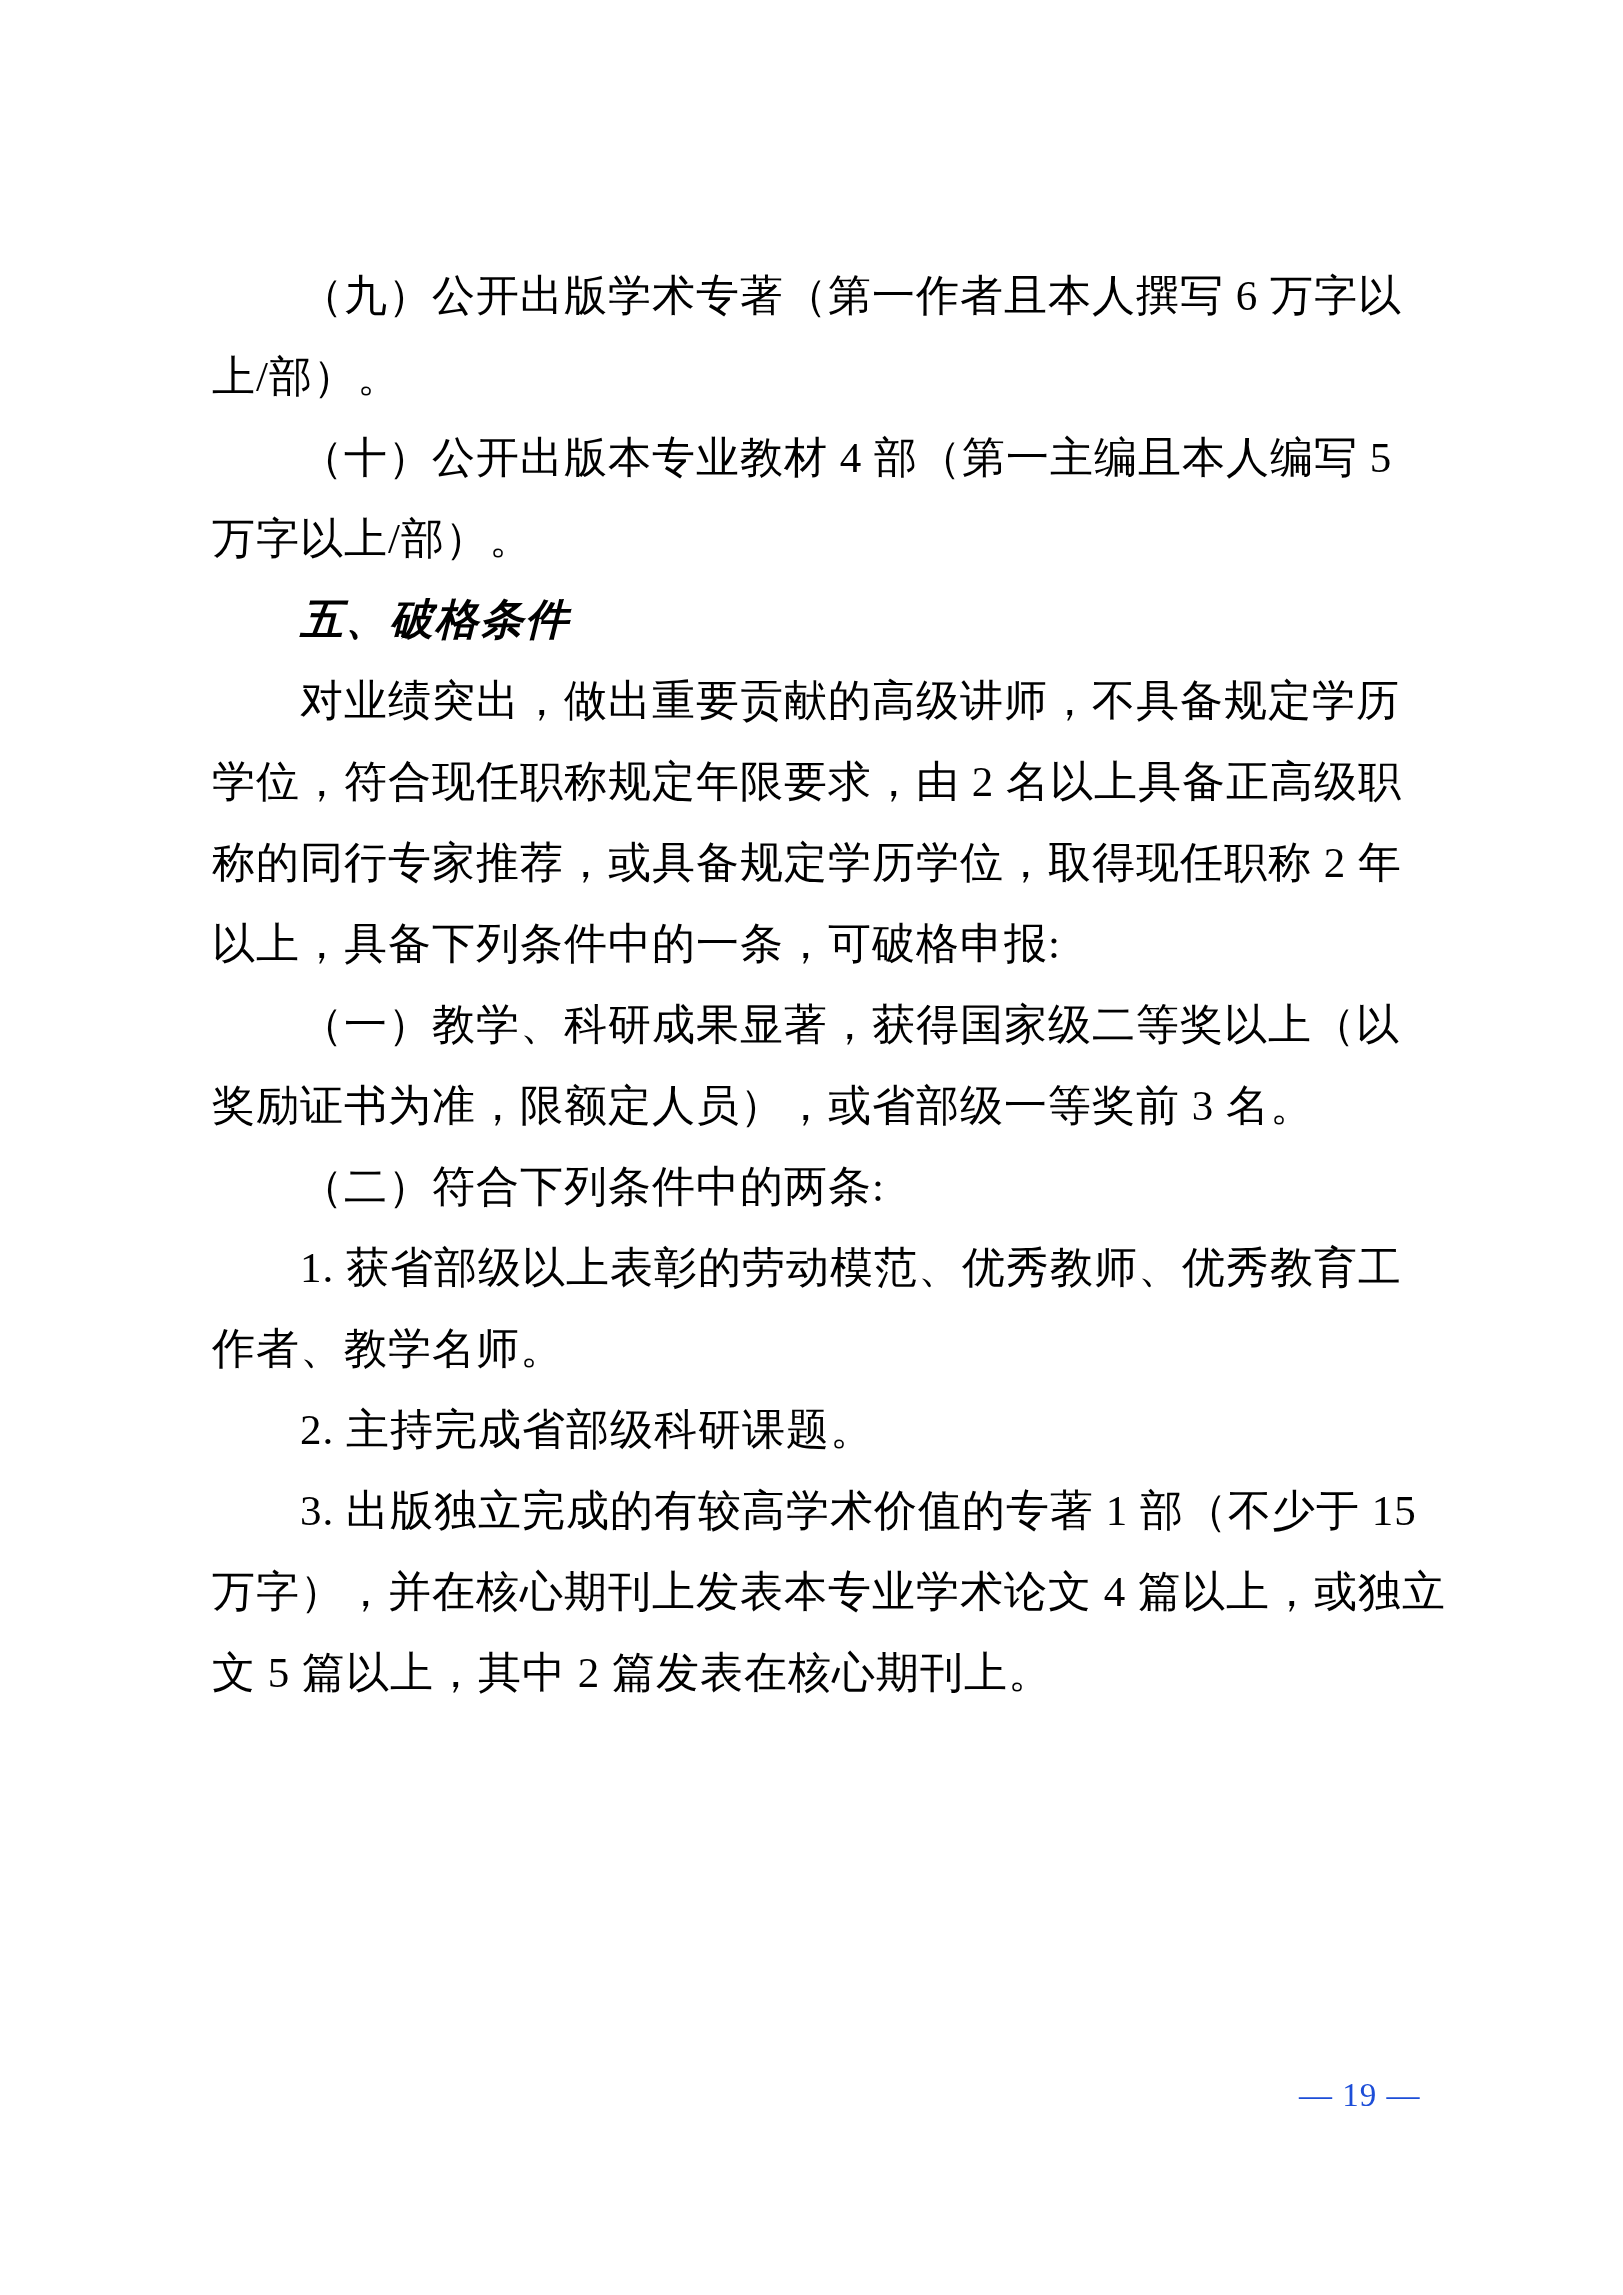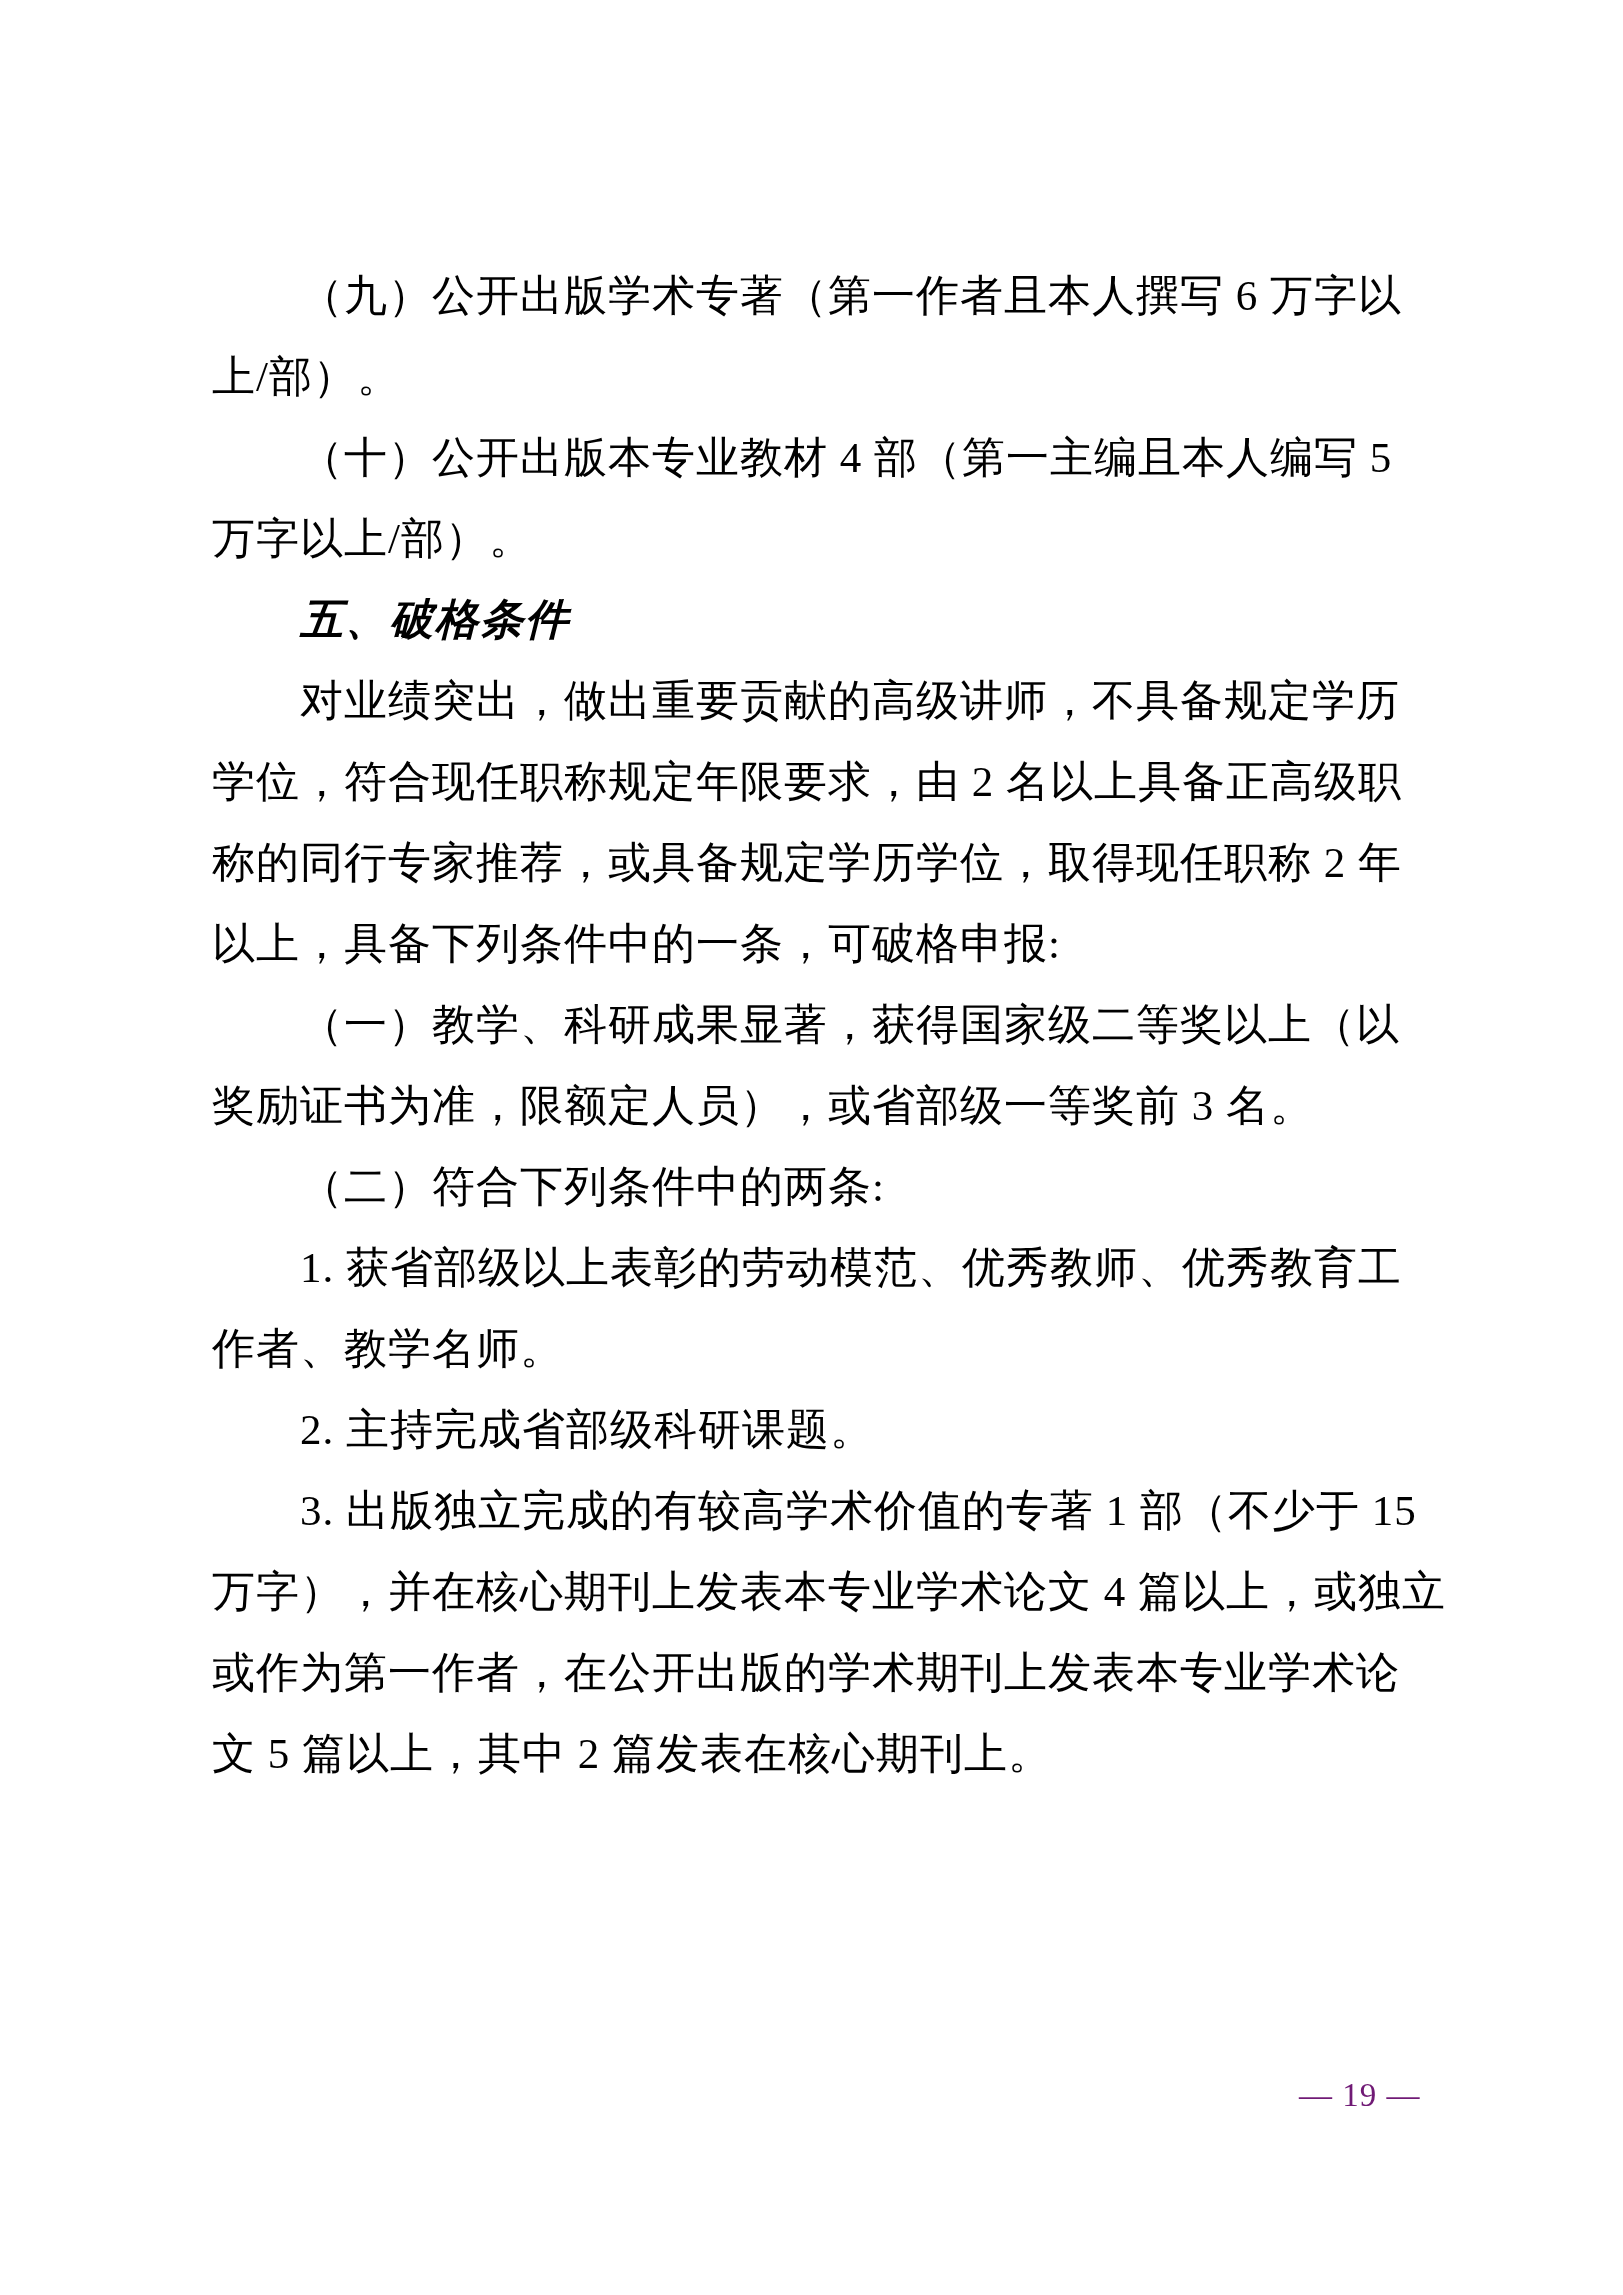--- a/index.html
+++ b/index.html
@@ -40,21 +40,21 @@
     font-style: italic;
   }
   .page-number {
     position: absolute;
     top: 2075px;
     left: 1299px;
     font-size: 33px;
     line-height: 41px;
     letter-spacing: 1px;
     font-family: "Liberation Serif", "DejaVu Serif", serif;
-    color: #701a75;
+    color: #1d4ed8;
     white-space: nowrap;
     text-align: center;
   }
 </style>
 </head>
 <body>
 
 <div class="page">
 
   <div class="textblock">
@@ -68,20 +68,19 @@
     <div class="line">称的同行专家推荐，或具备规定学历学位，取得现任职称 2 年</div>
     <div class="line">以上，具备下列条件中的一条，可破格申报:</div>
     <div class="line indent">（一）教学、科研成果显著，获得国家级二等奖以上（以</div>
     <div class="line">奖励证书为准，限额定人员），或省部级一等奖前 3 名。</div>
     <div class="line indent">（二）符合下列条件中的两条:</div>
     <div class="line indent">1. 获省部级以上表彰的劳动模范、优秀教师、优秀教育工</div>
     <div class="line">作者、教学名师。</div>
     <div class="line indent">2. 主持完成省部级科研课题。</div>
     <div class="line indent">3. 出版独立完成的有较高学术价值的专著 1 部（不少于 15</div>
     <div class="line">万字），并在核心期刊上发表本专业学术论文 4 篇以上，或独立</div>
-    <div class="line">或作为第一作者，在公开出版的学术期刊上发表本专业学术论</div>
     <div class="line">文 5 篇以上，其中 2 篇发表在核心期刊上。</div>
   </div>
 
   <div class="page-number">— 19 —</div>
 
 </div>
 
 
 </body></html>

